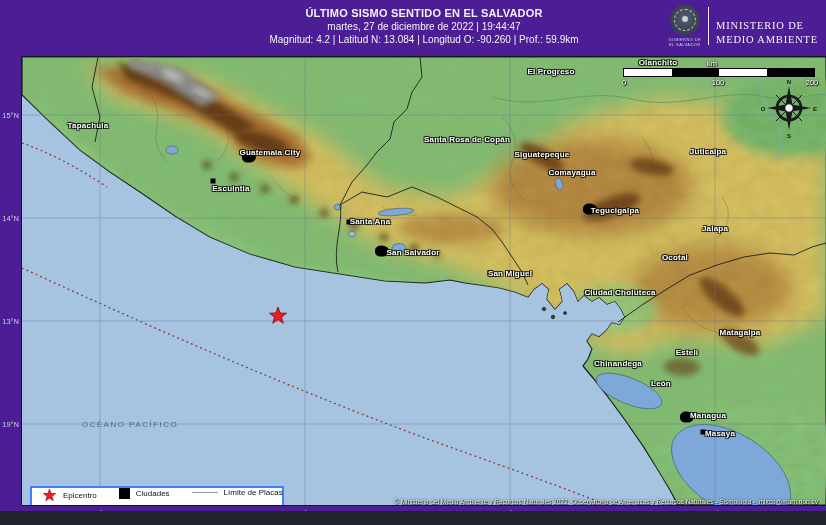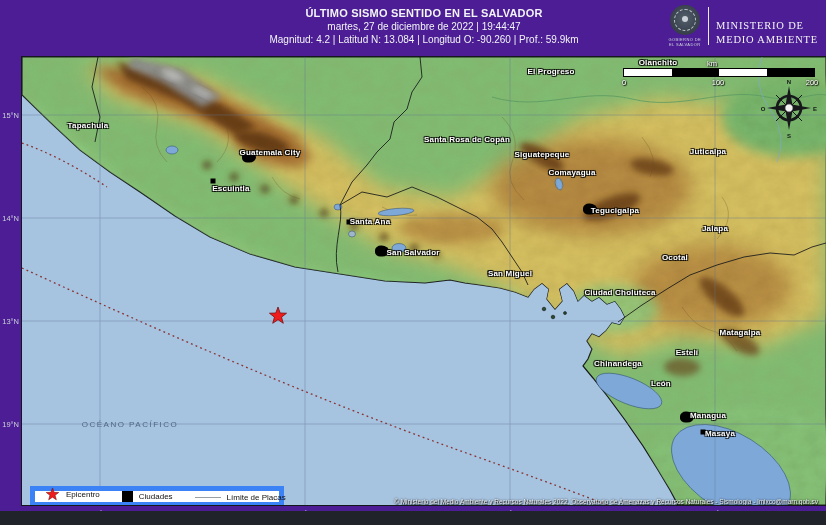--- a/index.html
+++ b/index.html
@@ -31,21 +31,21 @@
   .scalebar{position:absolute;left:601px;top:3px;width:192px;height:30px;z-index:7;}
   .sb-km{position:absolute;left:84px;top:-1px;font-size:7.5px;color:#fff;text-shadow:0 0 2px #000,1px 1px 1px #000;}
   .sb-bar{position:absolute;left:0;top:8px;width:190px;height:7px;border:1px solid #000;display:flex;}
   .sb-seg{height:100%;flex:1;}
   .sb-seg.w{background:#fff;} .sb-seg.b{background:#000;}
   .sb-tick{position:absolute;top:18px;transform:translateX(-50%);font-size:7.5px;color:#fff;text-shadow:0 0 2px #000,1px 1px 1px #000;}
   
   .compass{position:absolute;left:738px;top:19px;z-index:7;}
   .compass text{font-size:6px;font-weight:bold;fill:#16181a;font-family:"Liberation Sans",sans-serif;}
   
-  .legend{position:absolute;left:8px;top:429px;width:254px;height:21px;background:#fff;border:5px solid #3b82f6;display:flex;align-items:flex-end;padding:0 0 0 10px;box-sizing:border-box;z-index:8;}
+  .legend{position:absolute;left:8px;top:429px;width:254px;height:21px;background:#fff;border:2px solid #3b82f6;display:flex;align-items:flex-start;padding:0 0 0 10px;box-sizing:border-box;z-index:8;}
   .legend-item{display:flex;align-items:center;gap:6px;margin-right:22px;}
   .legend-item:last-child{margin-right:0;}
   .legend-label{font-size:8px;color:#111;white-space:nowrap;}
   .legend-square{width:11px;height:11px;background:#000;}
   .legend-line{width:26px;height:1px;background:#9aa0a6;}
   
   .attribution{position:absolute;right:8px;top:441px;font-size:6.5px;color:#eceff2;white-space:nowrap;z-index:8;
     text-shadow:0 0 2px rgba(0,0,0,.9),1px 1px 1px rgba(0,0,0,.9);}
   
   .lat-label{position:absolute;left:0;width:19px;text-align:right;font-size:7.5px;color:#ccd2d9;}

